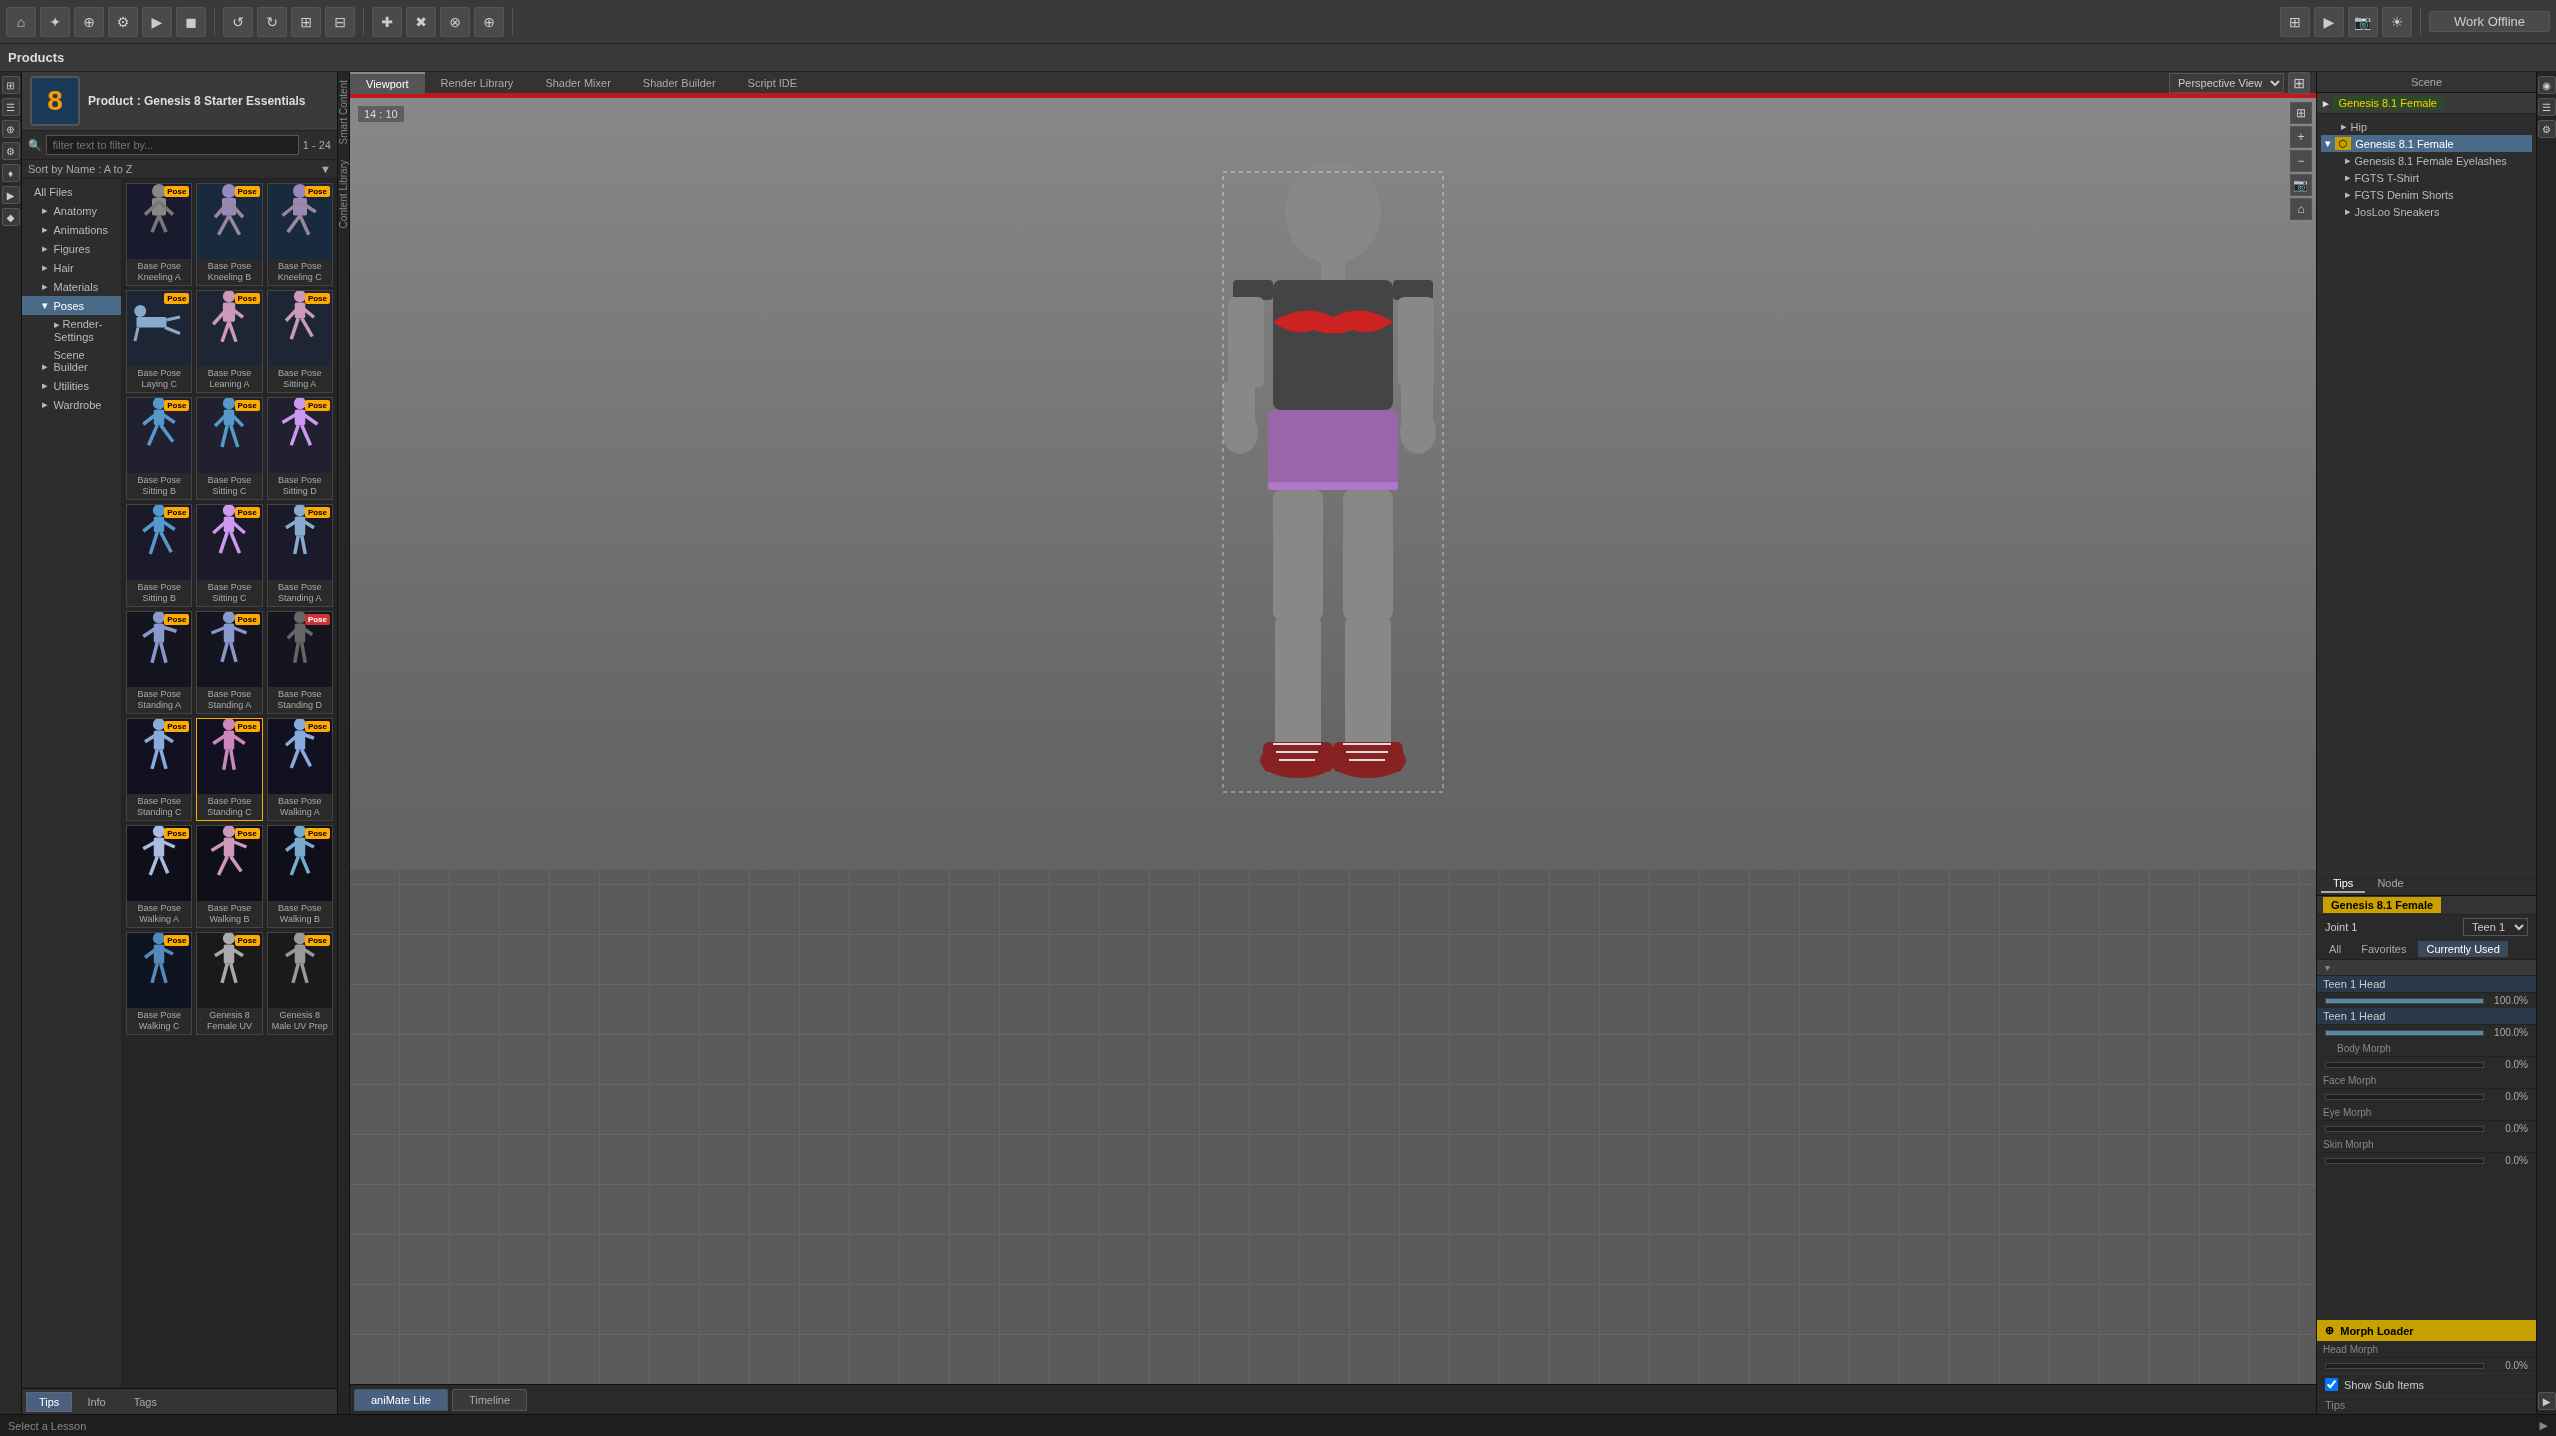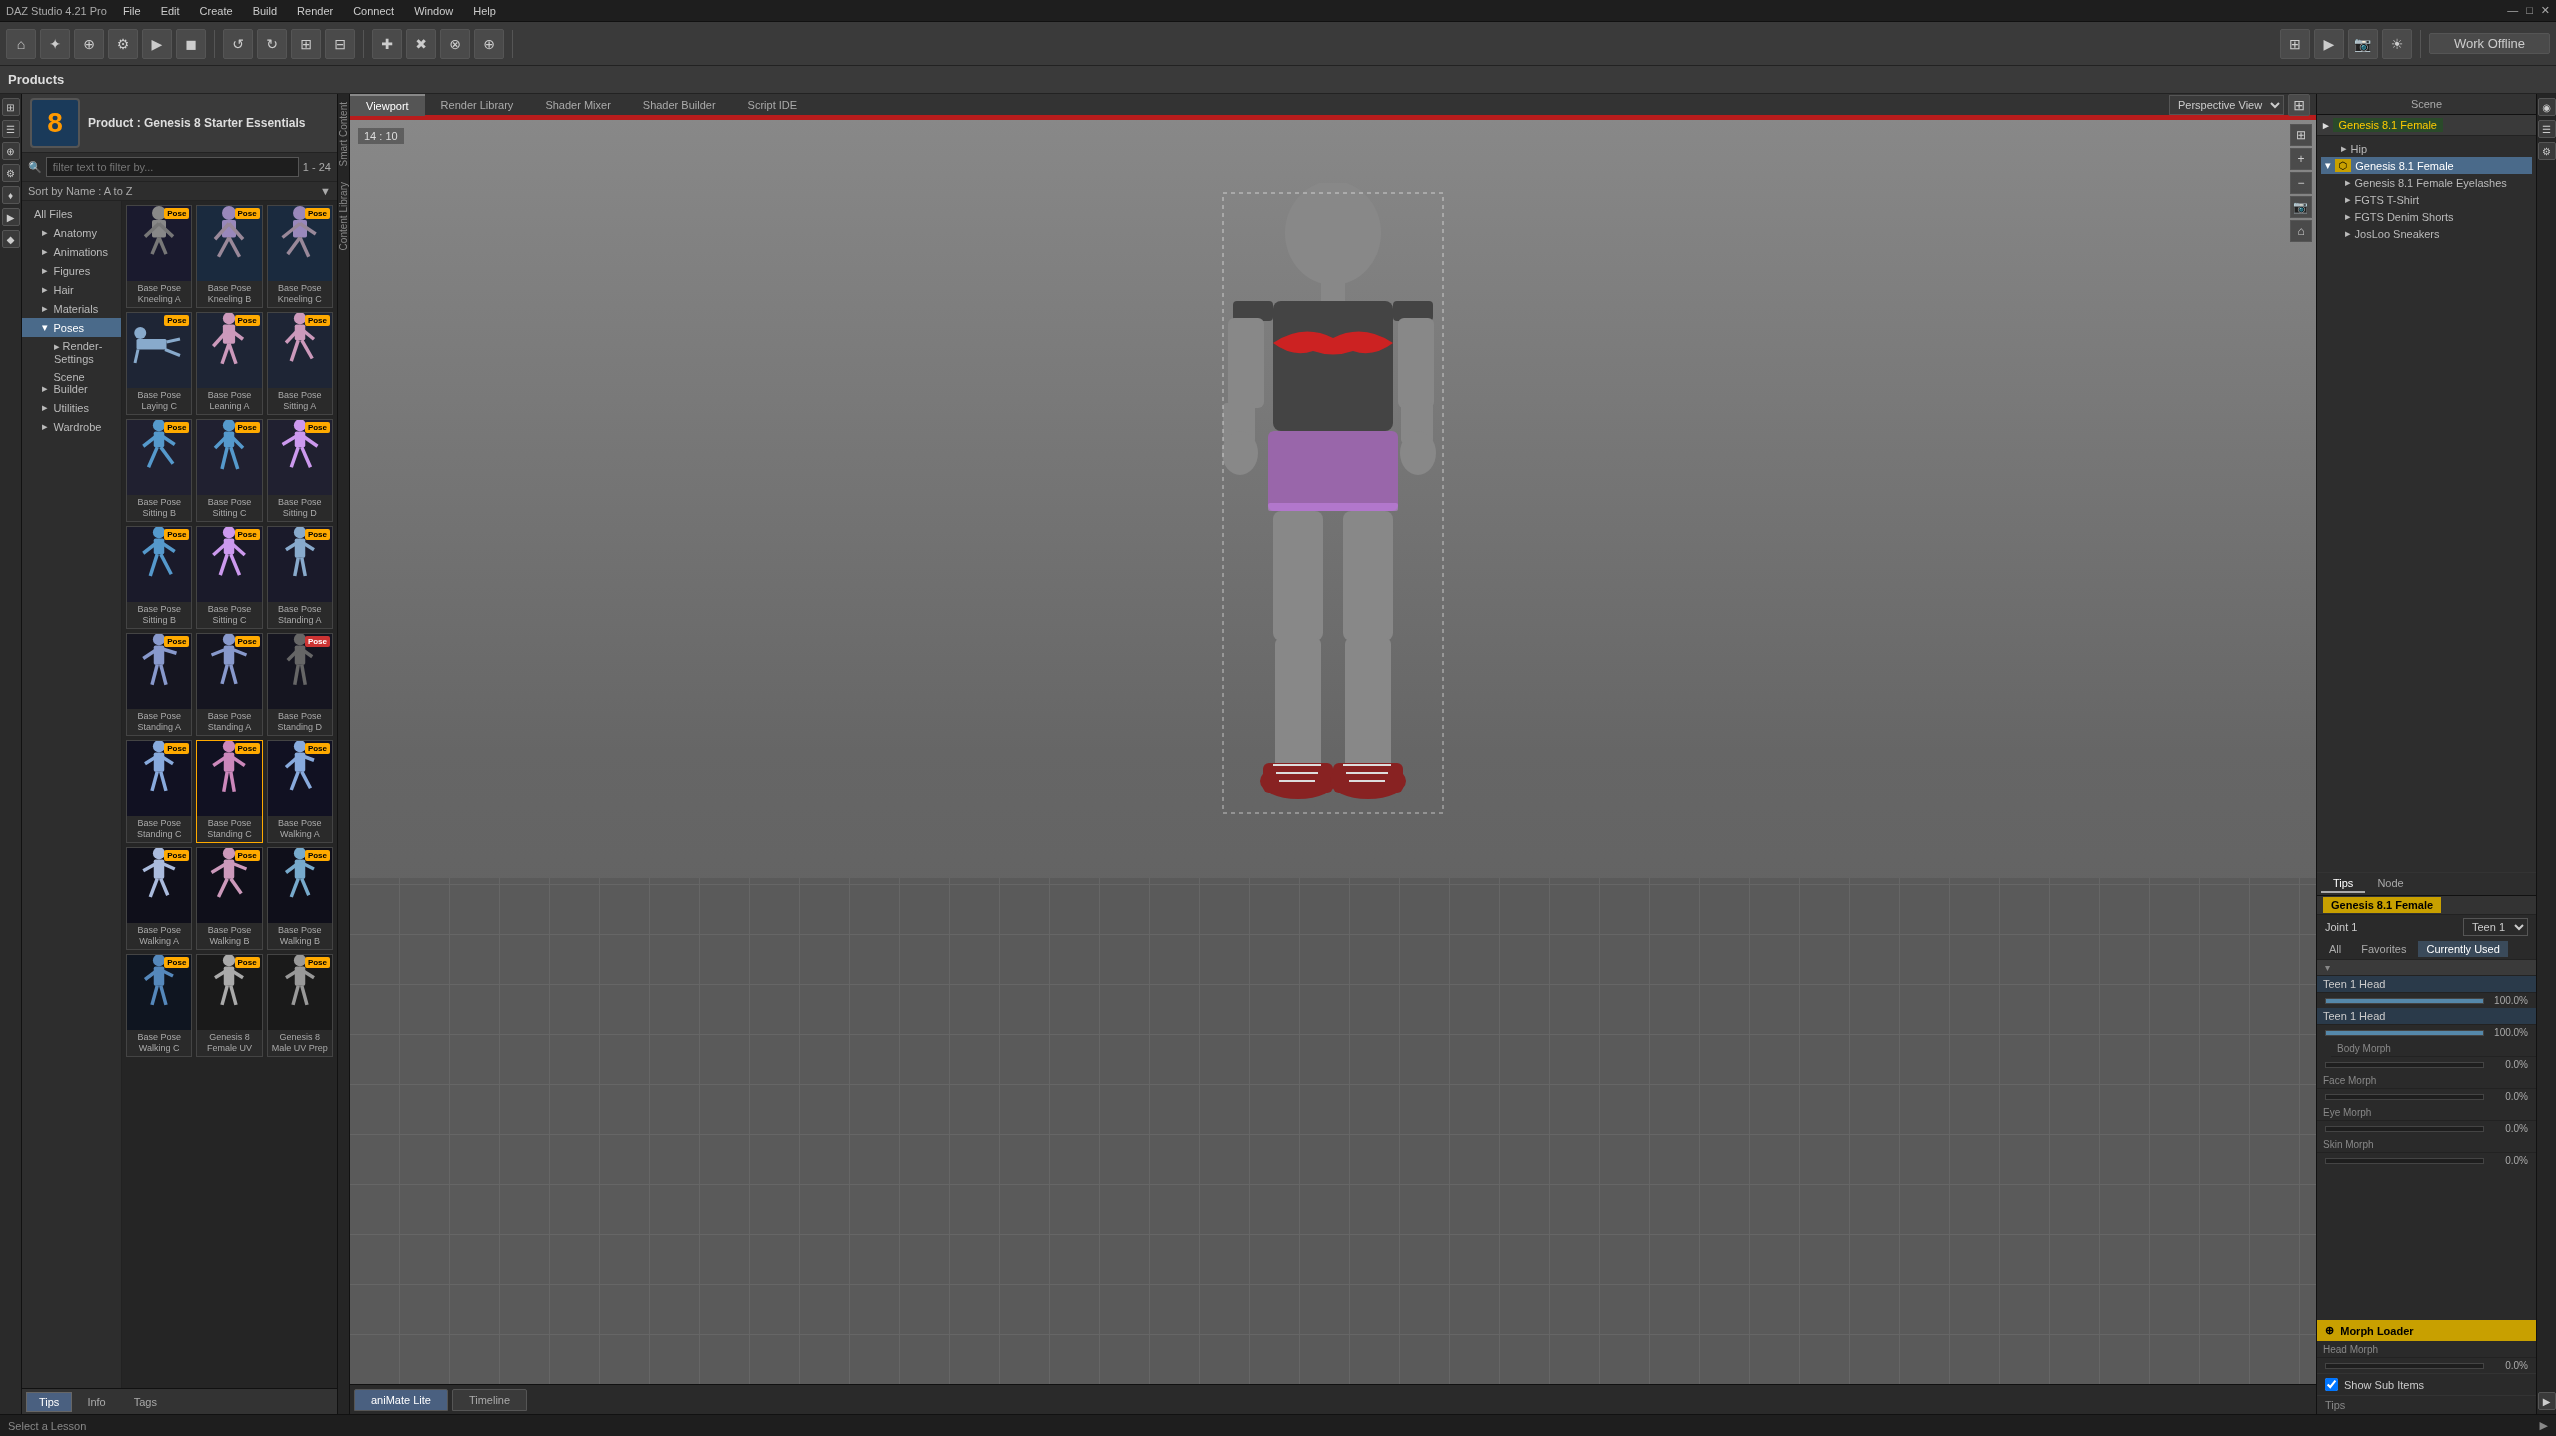--- a/index.html
+++ b/index.html
@@ -609,36 +609,20 @@
     .filter-item.active { color: #fff; background: #3a4a5a; }
 
     
     .char-body { fill: #888; }
   </style>
 </head>
 <body>
 
 <div id="wrapper">
 
-  <div id="top-nav">
-    <span style="color:#aaa; font-size:11px;">DAZ Studio 4.21 Pro</span>
-    <span class="nav-menu-item">File</span>
-    <span class="nav-menu-item">Edit</span>
-    <span class="nav-menu-item">Create</span>
-    <span class="nav-menu-item">Build</span>
-    <span class="nav-menu-item">Render</span>
-    <span class="nav-menu-item">Connect</span>
-    <span class="nav-menu-item">Window</span>
-    <span class="nav-menu-item">Help</span>
-    <div style="margin-left:auto; display:flex; gap:8px;">
-      <span style="cursor:pointer; color:#aaa;">—</span>
-      <span style="cursor:pointer; color:#aaa;">□</span>
-      <span style="cursor:pointer; color:#aaa;">✕</span>
-    </div>
-  </div>
 
   <div id="toolbar">
     <div class="toolbar-btn">⌂</div>
     <div class="toolbar-btn">✦</div>
     <div class="toolbar-btn">⊕</div>
     <div class="toolbar-btn">⚙</div>
     <div class="toolbar-btn">▶</div>
     <div class="toolbar-btn">◼</div>
     <div class="toolbar-separator"></div>
     <div class="toolbar-btn">↺</div>

